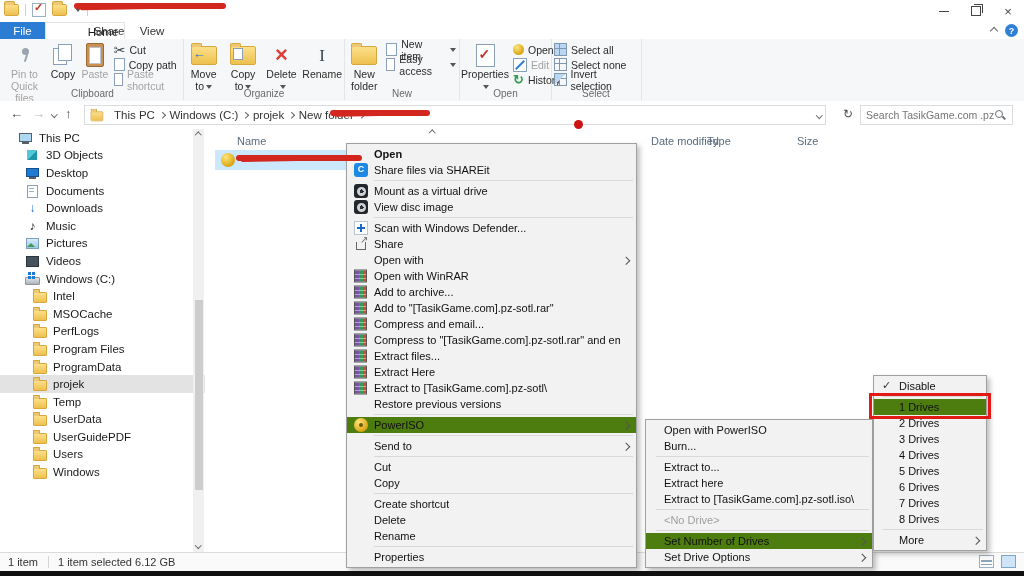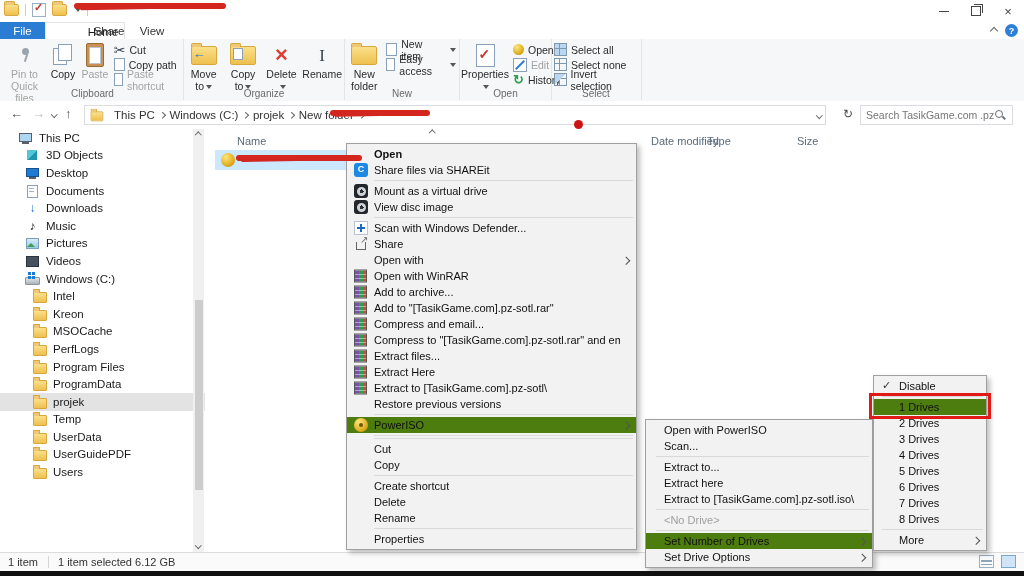--- a/index.html
+++ b/index.html
@@ -417,24 +417,20 @@
       <div class="srow i1">
         <span class="sic sic-drivewin"></span>
         <span>Windows (C:)</span>
       </div>
       <div class="srow i2">
         <span class="sic sic-folder"></span>
         <span>Intel</span>
       </div>
       <div class="srow i2">
         <span class="sic sic-folder"></span>
-        <span>Kreon</span>
-      </div>
-      <div class="srow i2">
-        <span class="sic sic-folder"></span>
         <span>MSOCache</span>
       </div>
       <div class="srow i2">
         <span class="sic sic-folder"></span>
         <span>PerfLogs</span>
       </div>
       <div class="srow i2">
         <span class="sic sic-folder"></span>
         <span>Program Files</span>
       </div>
@@ -454,20 +450,24 @@
         <span class="sic sic-folder"></span>
         <span>UserData</span>
       </div>
       <div class="srow i2">
         <span class="sic sic-folder"></span>
         <span>UserGuidePDF</span>
       </div>
       <div class="srow i2">
         <span class="sic sic-folder"></span>
         <span>Users</span>
+      </div>
+      <div class="srow i2">
+        <span class="sic sic-folder"></span>
+        <span>Windows</span>
       </div>
     </div>
   <div class="sscroll">
     <span class="sarrow chev u sm" style="top:4px;"></span>
     <div class="sthumb"></div>
     <span class="sarrow chev d sm" style="bottom:6px;position:absolute;"></span>
   </div>
 
   <div class="filelist">
     <span class="sortind chev u sm"></span>
@@ -555,20 +555,24 @@
       <div class="mi">
         <span class="milabel">Restore previous versions</span>
       </div>
       <div class="msep"></div>
       <div class="mi hl">
         <span class="mic mic-poweriso"></span>
         <span class="milabel">PowerISO</span>
         <span class="marrow"></span>
       </div>
       <div class="msep"></div>
+      <div class="mi">
+        <span class="milabel">Send to</span>
+        <span class="marrow"></span>
+      </div>
       <div class="msep"></div>
       <div class="mi">
         <span class="milabel">Cut</span>
       </div>
       <div class="mi">
         <span class="milabel">Copy</span>
       </div>
       <div class="msep"></div>
       <div class="mi">
         <span class="milabel">Create shortcut</span>
@@ -582,21 +586,21 @@
       <div class="msep"></div>
       <div class="mi">
         <span class="milabel">Properties</span>
       </div>
     </div>
   <div class="menu menu-sub" id="menu-poweriso" style="left:645px;top:419px;width:228px;">
       <div class="mi">
         <span class="milabel">Open with PowerISO</span>
       </div>
       <div class="mi">
-        <span class="milabel">Scan...</span>
+        <span class="milabel">Burn...</span>
       </div>
       <div class="msep"></div>
       <div class="mi">
         <span class="milabel">Extract to...</span>
       </div>
       <div class="mi">
         <span class="milabel">Extract here</span>
       </div>
       <div class="mi">
         <span class="milabel">Extract to [TasikGame.com].pz-sotl.iso\</span>

